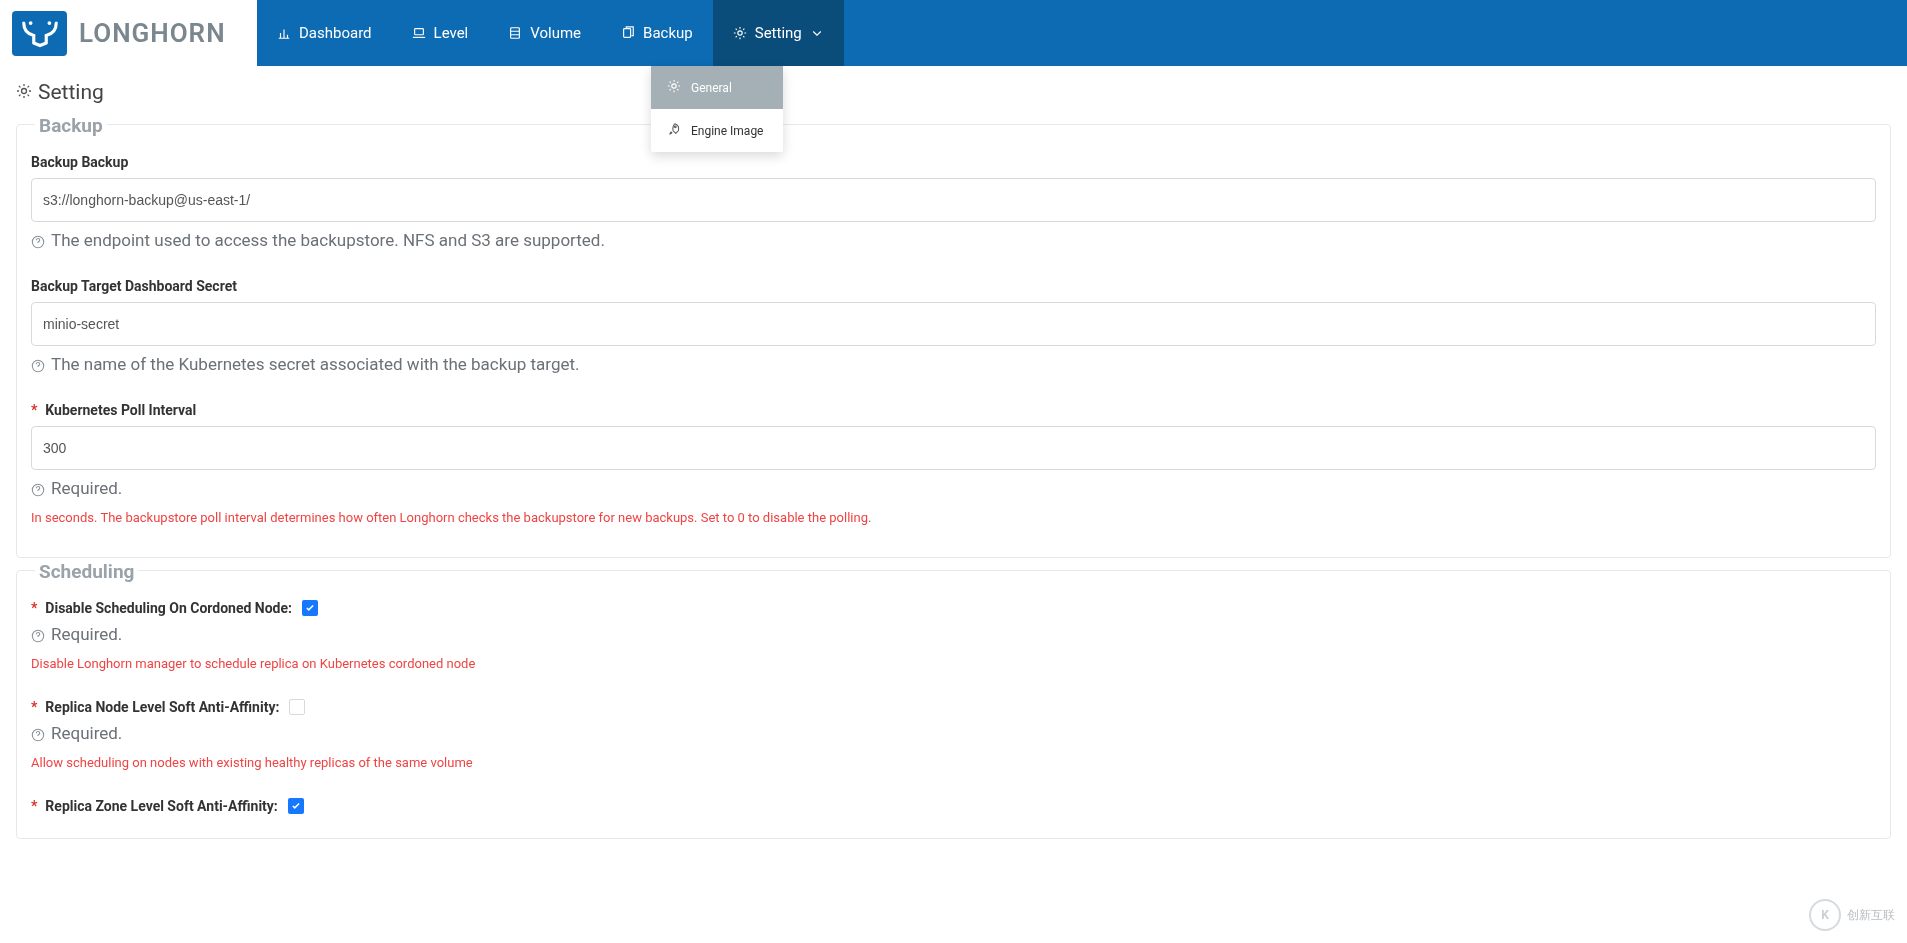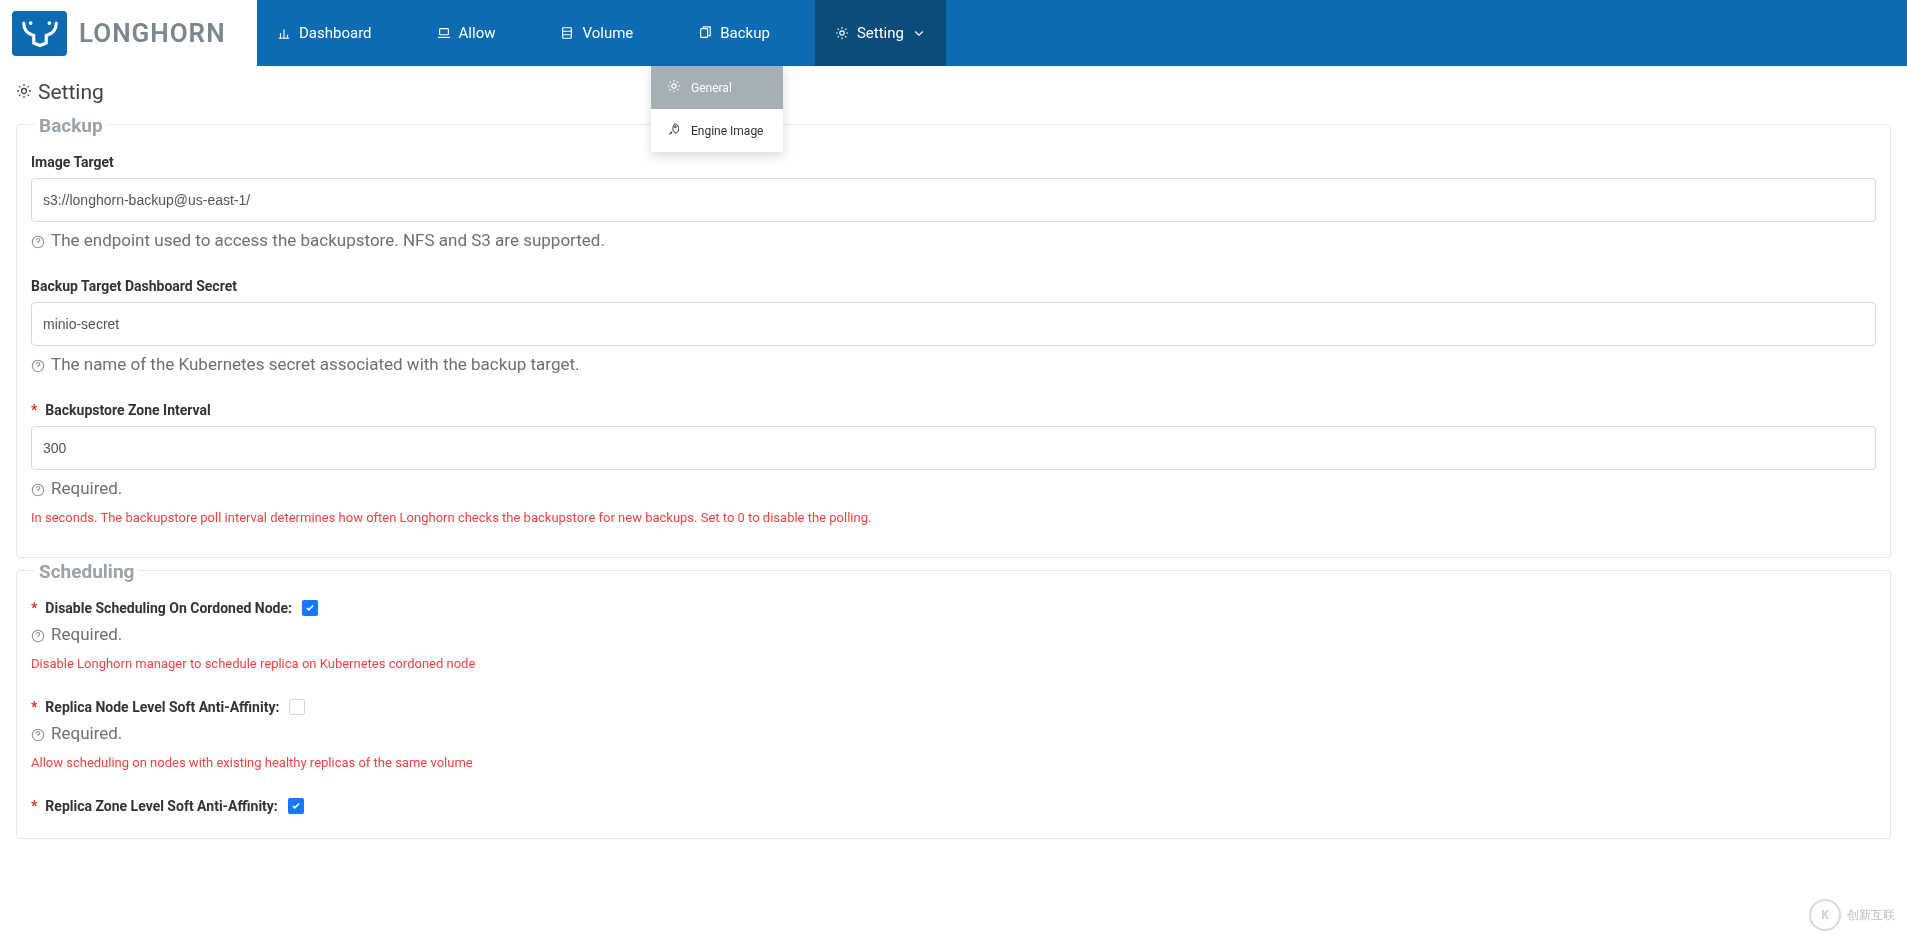--- a/index.html
+++ b/index.html
@@ -1,21 +1,21 @@
 <!DOCTYPE html>
 <html><head>
 <meta charset="utf-8">
 <style>
 * { box-sizing: border-box; margin: 0; padding: 0; }
 body { font-family: -apple-system, BlinkMacSystemFont, "Segoe UI", Roboto, Helvetica, Arial, sans-serif; color: #333; background: #fff; }
 .topbar { display: flex; height: 66px; background: #0d6bb3; }
 .logo-box { width: 257px; background: #fff; display: flex; align-items: center; padding-left: 12px; }
 .logo-icon { width: 55px; height: 45px; background: #0d6bb3; border-radius: 4px; display: flex; align-items: center; justify-content: center; margin-right: 12px; }
 .logo-text { font-size: 26px; font-weight: 600; letter-spacing: 1px; color: #7a878f; }
-.nav { display: flex; align-items: stretch; gap: 25px; }
+.nav { display: flex; align-items: stretch; }
 .nav-item { display: flex; align-items: center; padding: 0 20px; color: #fff; font-size: 15px; cursor: pointer; gap: 8px; }
 .nav-item.active-dark { background: #0b4d7a; }
 .nav-icon { width: 14px; height: 14px; display: inline-flex; align-items: center; justify-content: center; }
 .dropdown-menu { position: absolute; top: 66px; left: 651px; width: 132px; background: #fff; box-shadow: 0 4px 12px rgba(0,0,0,0.15); border-radius: 0 0 2px 2px; z-index: 10; }
 .dropdown-item { display: flex; align-items: center; gap: 10px; padding: 13px 16px; font-size: 12px; color: #333; cursor: pointer; }
 .dropdown-item.selected { background: #a4b0b6; color: #fff; }
 .page-title { display: flex; align-items: center; gap: 6px; padding: 14px 16px 8px; font-size: 21px; color: #444; }
 .content { padding: 0 16px 40px; }
 .fieldset { border: 1px solid #e8e8e8; border-radius: 4px; margin-top: 12px; padding: 6px 14px 24px; position: relative; }
 .fieldset-legend { position: relative; top: -17px; left: 4px; display: inline-block; background: #fff; padding: 0 4px; font-size: 19px; font-weight: 700; color: #9aa3aa; }
@@ -57,21 +57,21 @@
       </span>
       <span>Dashboard</span>
     </div>
     <div class="nav-item">
       <span class="nav-icon">
         <svg viewBox="0 0 16 16" width="14" height="14" fill="none" stroke="#fff" stroke-width="1.3">
             <rect x="3" y="3" width="10" height="7" rx="1"></rect>
             <path d="M1 13h14"></path>
           </svg>
       </span>
-      <span>Allow</span>
+      <span>Level</span>
     </div>
     <div class="nav-item">
       <span class="nav-icon">
         <svg viewBox="0 0 16 16" width="14" height="14" fill="none" stroke="#fff" stroke-width="1.3">
             <rect x="3" y="2" width="10" height="12" rx="1"></rect>
             <path d="M3 6h10M3 10h10"></path>
           </svg>
       </span>
       <span>Volume</span>
     </div>
@@ -131,21 +131,21 @@
   </span>
   <span>Setting</span>
 </div>
 
 <div class="content">
 
   <fieldset class="fieldset">
     <div class="fieldset-legend">Backup</div>
 
     <div class="form-row">
-      <div class="form-label">Image Target</div>
+      <div class="form-label">Backup Backup</div>
       <input class="text-input" value="s3://longhorn-backup@us-east-1/" style="">
       <div class="help-row">
         <span class="help-icon">
           <svg viewBox="0 0 16 16" width="14" height="14" fill="none" stroke="#8a9299" stroke-width="1.2">
               <circle cx="8" cy="8" r="6.5"></circle>
               <path d="M6 6c0-1 1-2 2-2s2 1 2 2-1 1.5-2 2v1M8 12h.01"></path>
             </svg>
         </span>
         <span>The endpoint used to access the backupstore. NFS and S3 are supported.</span>
       </div>
@@ -161,21 +161,21 @@
               <path d="M6 6c0-1 1-2 2-2s2 1 2 2-1 1.5-2 2v1M8 12h.01"></path>
             </svg>
         </span>
         <span>The name of the Kubernetes secret associated with the backup target.</span>
       </div>
     </div>
 
     <div class="form-row" style="margin-bottom:8px">
       <div class="form-label">
         <span class="req-star">*</span>
-        <span>Backupstore Zone Interval</span>
+        <span>Kubernetes Poll Interval</span>
       </div>
       <input class="text-input" value="300" style="">
       <div class="help-row">
         <span class="help-icon">
           <svg viewBox="0 0 16 16" width="14" height="14" fill="none" stroke="#8a9299" stroke-width="1.2">
               <circle cx="8" cy="8" r="6.5"></circle>
               <path d="M6 6c0-1 1-2 2-2s2 1 2 2-1 1.5-2 2v1M8 12h.01"></path>
             </svg>
         </span>
         <span>Required.</span>

